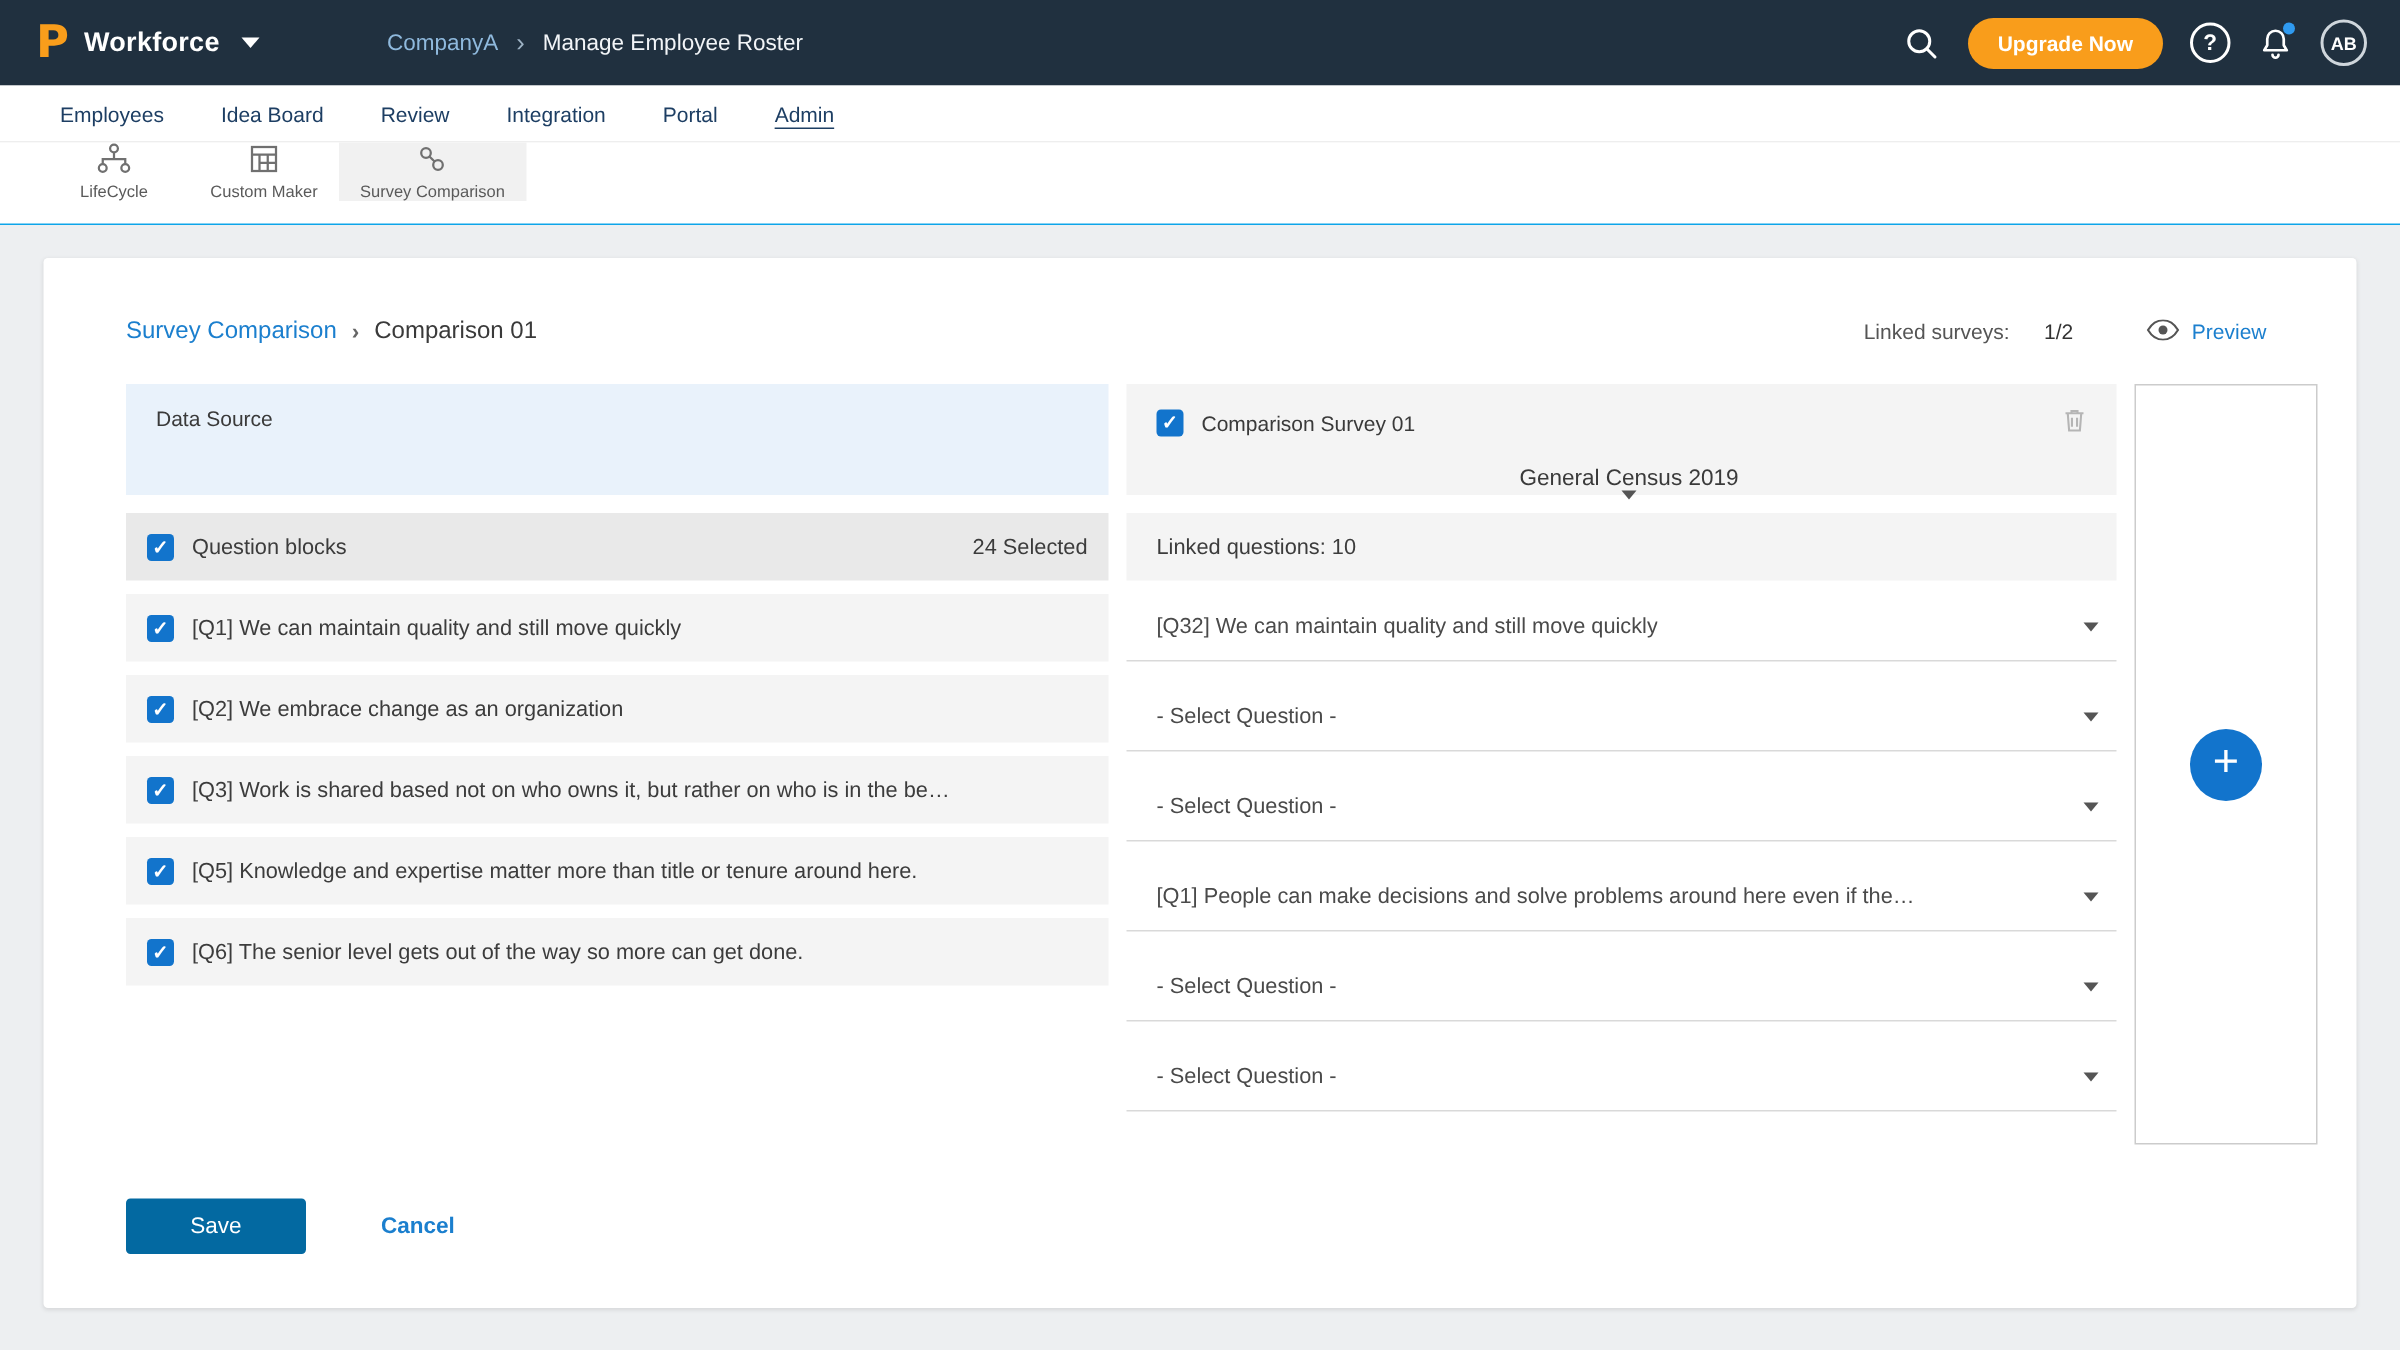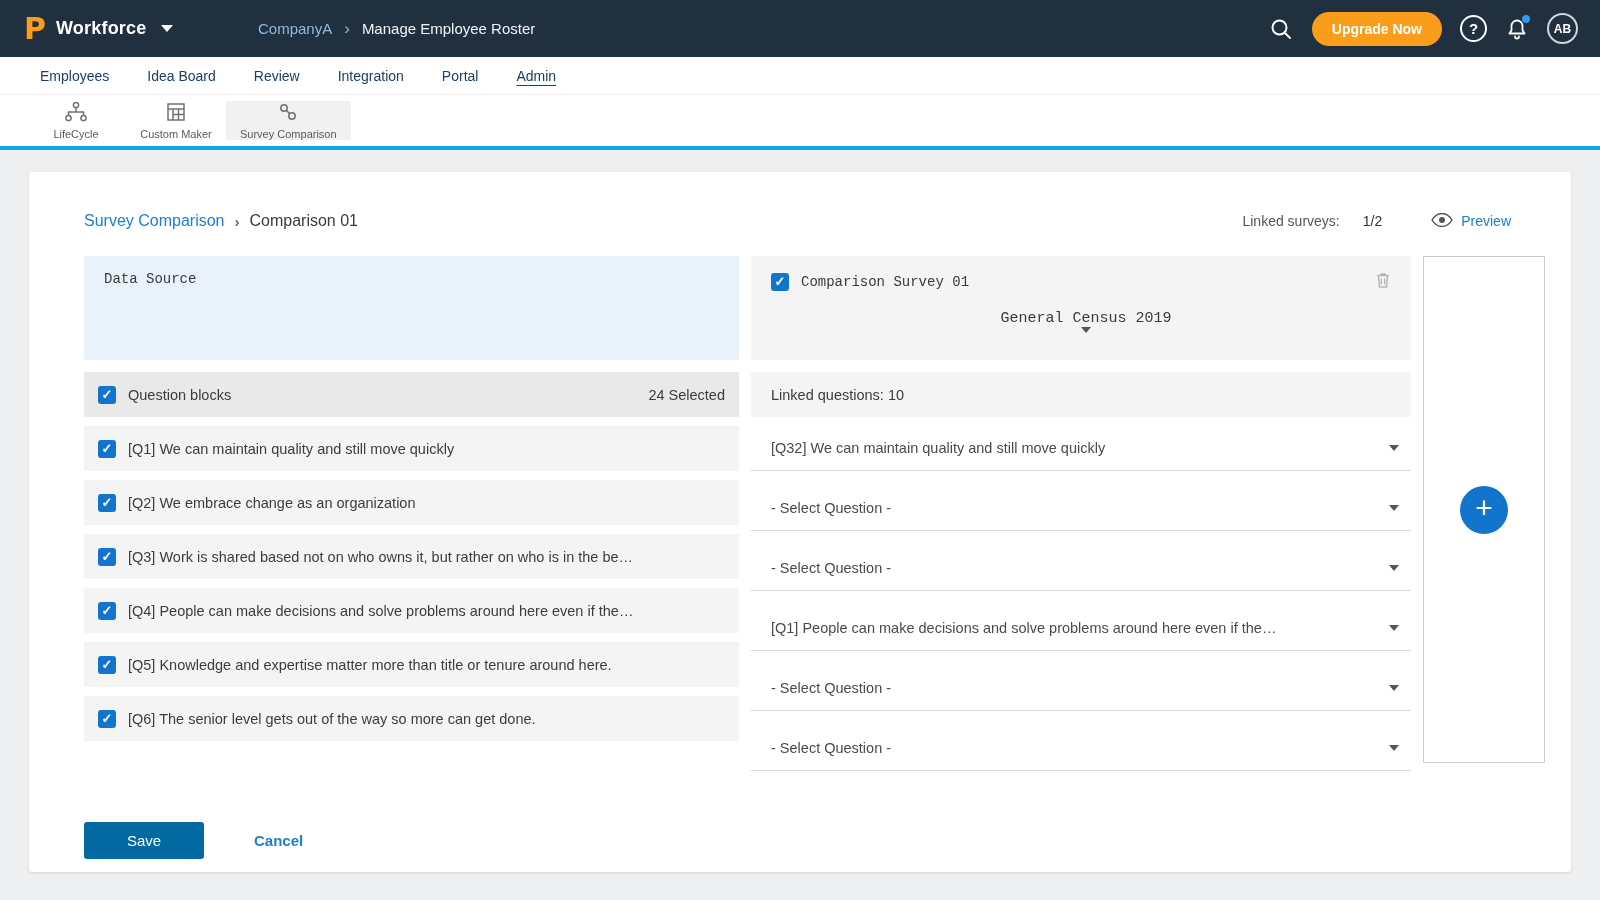--- a/index.html
+++ b/index.html
@@ -22,21 +22,21 @@
   .help-circle { width:27px; height:27px; border-radius:50%; border:2px solid #fff; color:#fff; font-size:15px; font-weight:700; display:flex; align-items:center; justify-content:center; }
   .bell-dot { position:absolute; top:-2px; right:-1px; width:8px; height:8px; background:#2f9af0; border-radius:50%; }
   .avatar { width:31px; height:31px; border-radius:50%; border:2px solid #cfd6dc; color:#fff; font-size:12px; font-weight:700; display:flex; align-items:center; justify-content:center; background:transparent; }
 
   
   .mainnav { height:38px; background:#fff; display:flex; align-items:center; padding-left:40px; gap:38px; border-bottom:1px solid #eee; }
   .mainnav a { text-decoration:none; color:#1d3e63; font-size:14px; }
   .mainnav a.active { text-decoration:underline; text-underline-offset:4px; }
 
   
-  .tabstrip { height:55px; background:#fff; display:flex; align-items:center; padding-left:26px; border-bottom:4px solid #0ea5e9; }
+  .tabstrip { height:55px; background:#fff; display:flex; align-items:flex-start; padding-left:26px; border-bottom:1px solid #0ea5e9; }
   .tab { min-width:100px; padding:0 14px; display:flex; flex-direction:column; align-items:center; justify-content:center; gap:5px; font-size:11px; color:#5a5a5a; cursor:pointer; }
   .tab.active { background:#f1f1f1; }
   .tab svg { display:block; }
 
   
   .content { padding:22px 29px; }
   .card { background:#fff; border-radius:3px; box-shadow:0 1px 3px rgba(0,0,0,.1); height:700px; padding:40px 0 0; }
   .card-head { display:flex; align-items:center; padding:0 60px 0 55px; margin-bottom:26px; }
   .bc { display:flex; align-items:center; gap:10px; font-size:16px; }
   .bc-parent { color:#1b7fce; cursor:pointer; }
@@ -44,21 +44,21 @@
   .bc-current { color:#3a3a3a; }
   .head-right { margin-left:auto; display:flex; align-items:flex-start; gap:23px; font-size:14px; }
   .linked-label { color:#555; }
   .linked-value { color:#333; margin-right:26px; }
   .preview { display:flex; align-items:center; gap:8px; color:#1b7fce; cursor:pointer; background:none; border:none; font-size:14px; font-family:"Liberation Sans", sans-serif; }
 
   .columns { display:flex; padding-left:55px; gap:12px; }
   .col-left { width:655px; }
   .col-right { width:660px; }
 
-  .panel { height:104px; padding:15px 20px; margin-bottom:12px;font-family:Liberation Mono, monospace; }
+  .panel { height:74px; padding:15px 20px; margin-bottom:12px; }
   .panel.blue { background:#e9f2fb; }
   .panel.gray { background:#f4f4f4; }
   .panel-label { font-size:14px; color:#3a3a3a; }
   .select-line { margin-top:18px; display:flex; align-items:center; justify-content:space-between; cursor:pointer; }
   .select-line .sel-text { font-size:15px; color:#3a3a3a; }
   .caret { width:0; height:0; border-left:5px solid transparent; border-right:5px solid transparent; border-top:6px solid #555; }
 
   .panel-top { display:flex; align-items:center; gap:12px; }
   .trash { margin-left:auto; background:none; border:none; cursor:pointer; }
 
@@ -201,24 +201,20 @@
           <button class="cb"></button>
           <span class="qlabel">[Q1] We can maintain quality and still move quickly</span>
         </div>
         <div class="row qrow">
           <button class="cb"></button>
           <span class="qlabel">[Q2] We embrace change as an organization</span>
         </div>
         <div class="row qrow">
           <button class="cb"></button>
           <span class="qlabel">[Q3] Work is shared based not on who owns it, but rather on who is in the be…</span>
-        </div>
-        <div class="row qrow">
-          <button class="cb"></button>
-          <span class="qlabel">[Q4] People can make decisions and solve problems around here even if the…</span>
         </div>
         <div class="row qrow">
           <button class="cb"></button>
           <span class="qlabel">[Q5] Knowledge and expertise matter more than title or tenure around here.</span>
         </div>
         <div class="row qrow">
           <button class="cb"></button>
           <span class="qlabel">[Q6] The senior level gets out of the way so more can get done.</span>
         </div>
       </div>

